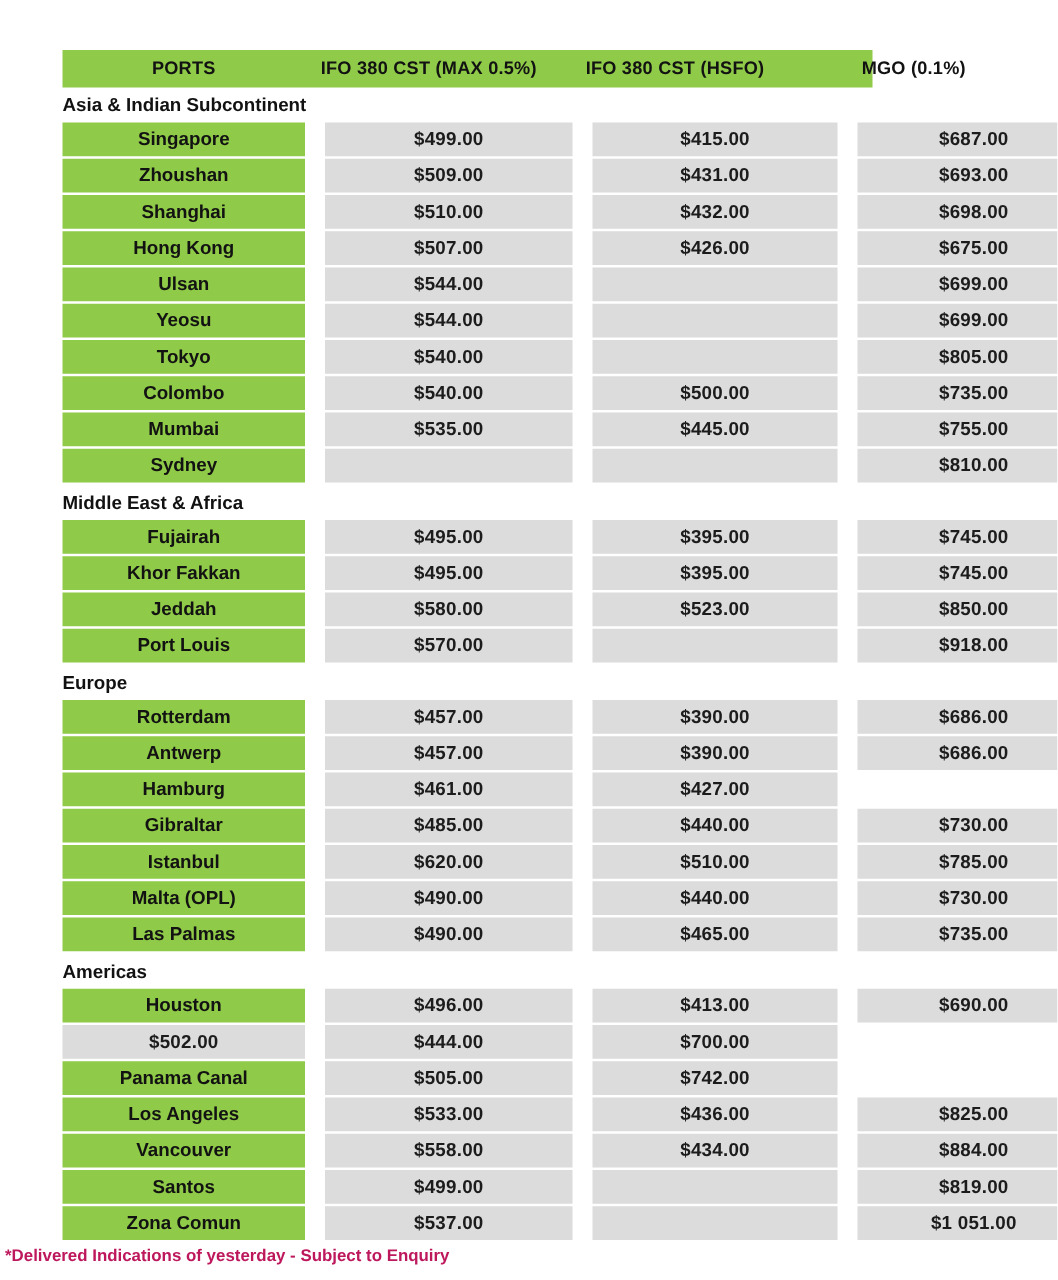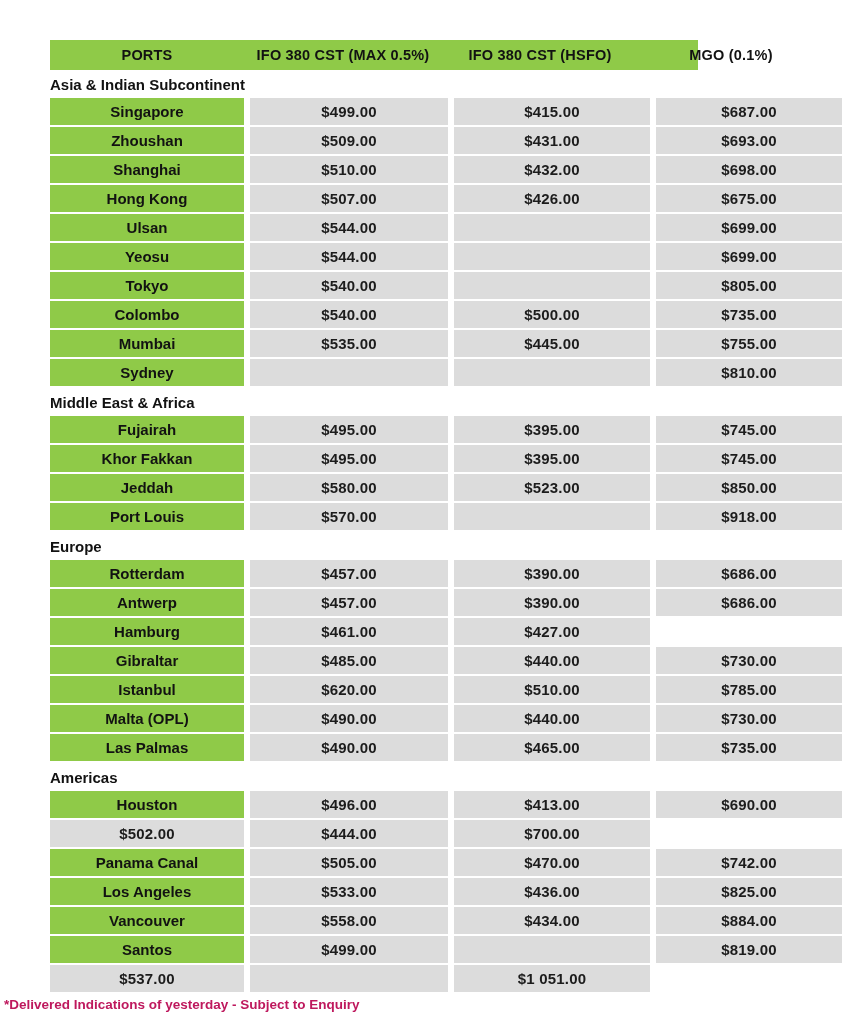--- a/index.html
+++ b/index.html
@@ -12,21 +12,21 @@
   body{
     width:846px;height:1024px;
     font-family:"Liberation Sans","DejaVu Sans",sans-serif;
     color:var(--text);
   }
   .page{position:relative;width:846px;height:1024px;background:#ffffff;overflow:hidden;}
   .table-wrap{position:absolute;left:34px;top:40px;width:664px;padding-left:16px;}
   .grid-row{
     display:grid;
     grid-template-columns:194px 198px 196px 186px;
-    column-gap:6px;
+    column-gap:16px;
   }
   .header-row{
     background:var(--green);
     height:30px;
     column-gap:0;
   }
   .hcell{
     display:flex;align-items:center;justify-content:center;
     font-size:14.5px;font-weight:bold;letter-spacing:.2px;
     color:#121212;
@@ -210,21 +210,20 @@
           <div class="cell price">$690.00</div>
         </div>
         <div class="grid-row row">
           <div class="cell price">$502.00</div>
           <div class="cell price">$444.00</div>
           <div class="cell price">$700.00</div>
         </div>
         <div class="grid-row row">
           <div class="cell port">Panama Canal</div>
           <div class="cell price">$505.00</div>
-          <div class="cell price">$470.00</div>
           <div class="cell price">$742.00</div>
         </div>
         <div class="grid-row row">
           <div class="cell port">Los Angeles</div>
           <div class="cell price">$533.00</div>
           <div class="cell price">$436.00</div>
           <div class="cell price">$825.00</div>
         </div>
         <div class="grid-row row">
           <div class="cell port">Vancouver</div>
@@ -232,20 +231,21 @@
           <div class="cell price">$434.00</div>
           <div class="cell price">$884.00</div>
         </div>
         <div class="grid-row row">
           <div class="cell port">Santos</div>
           <div class="cell price">$499.00</div>
           <div class="cell price"></div>
           <div class="cell price">$819.00</div>
         </div>
         <div class="grid-row row">
+          <div class="cell port">Zona Comun</div>
           <div class="cell price">$537.00</div>
           <div class="cell price"></div>
           <div class="cell price">$1 051.00</div>
         </div>
       </div>
 
   </div>
 
   <div class="footnote">*Delivered Indications of yesterday - Subject to Enquiry</div>
 

